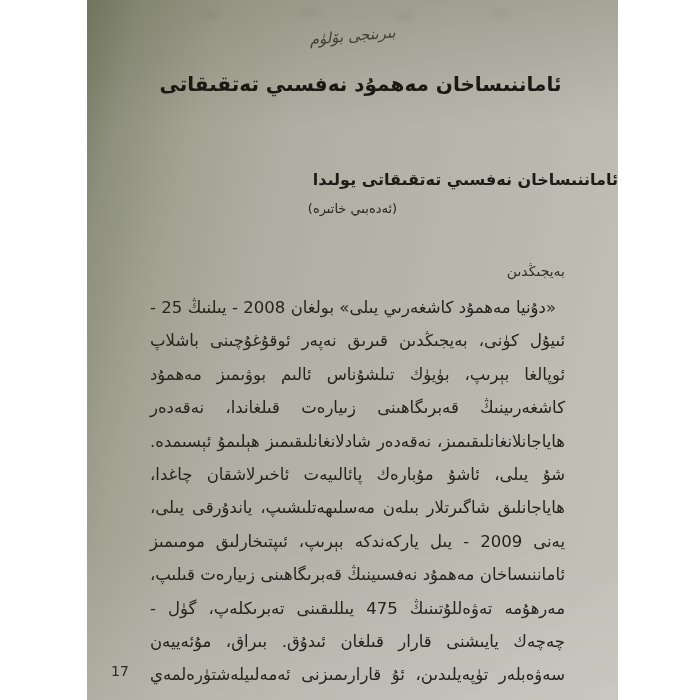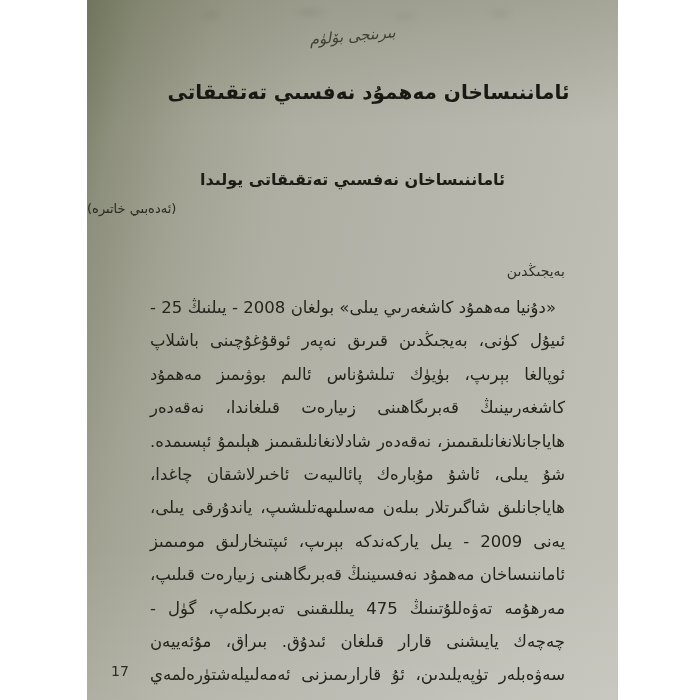--- a/index.html
+++ b/index.html
@@ -71,45 +71,44 @@
     font-size: 15px;
     letter-spacing: 1px;
     color: #3d3e33;
     transform: rotate(-5deg);
   }
   .chapter-title {
     position: absolute;
     top: 64px;
     left: 0;
     width: 100%;
-    margin: 16px;
+    margin: 8px;
     text-align: center;
     direction: rtl;
     font-size: 20px;
     font-weight: bold;
     color: #191913;
   }
   .section-title {
     position: absolute;
     top: 170px;
     left: 0;
     width: 100%;
     margin: 0;
-    text-align: center;
     direction: rtl;
     font-size: 16px;
     font-weight: bold;
     color: #1d1d16;
   }
   .section-note {
     position: absolute;
     top: 201px;
     left: 0;
     width: 100%;
-    text-align: left;
+    text-align: center;
     direction: rtl;
     font-size: 13px;
     color: #2a2a22;
   }
   .intro-heading {
     position: absolute;
     top: 263px;
     right: 53px;
     direction: rtl;
     font-size: 14px;

